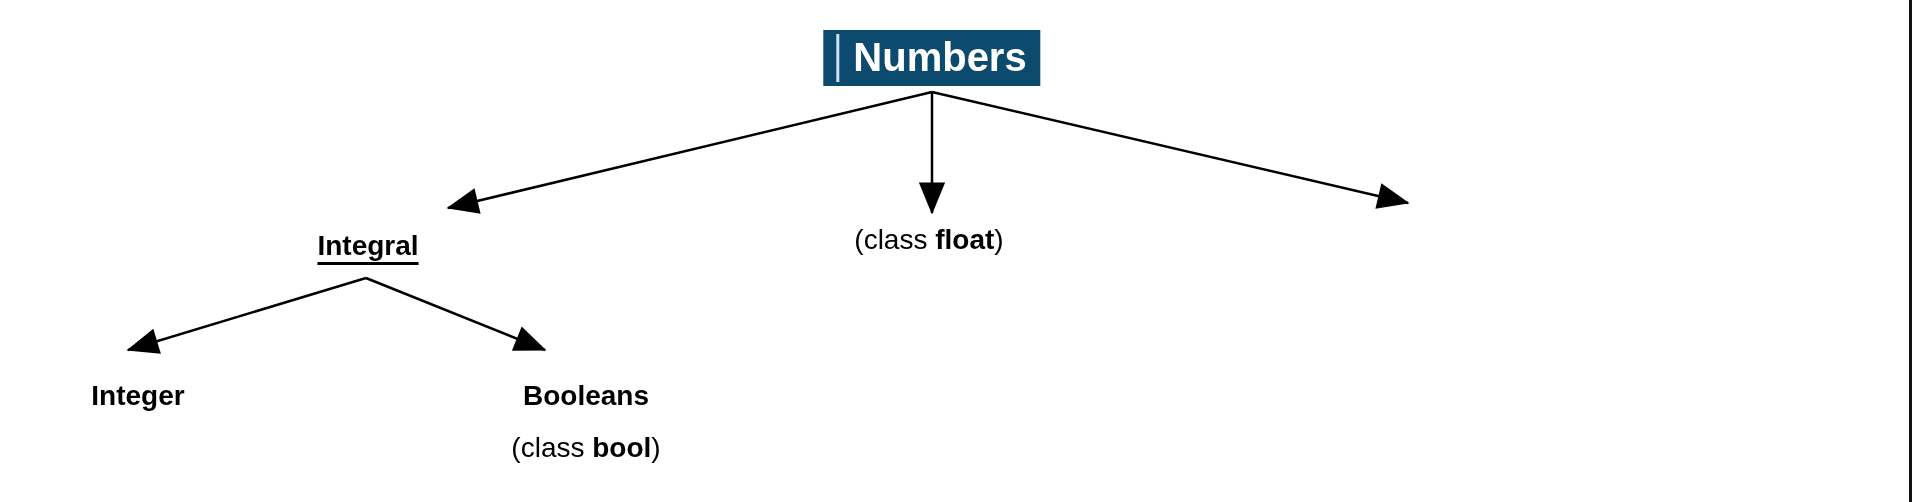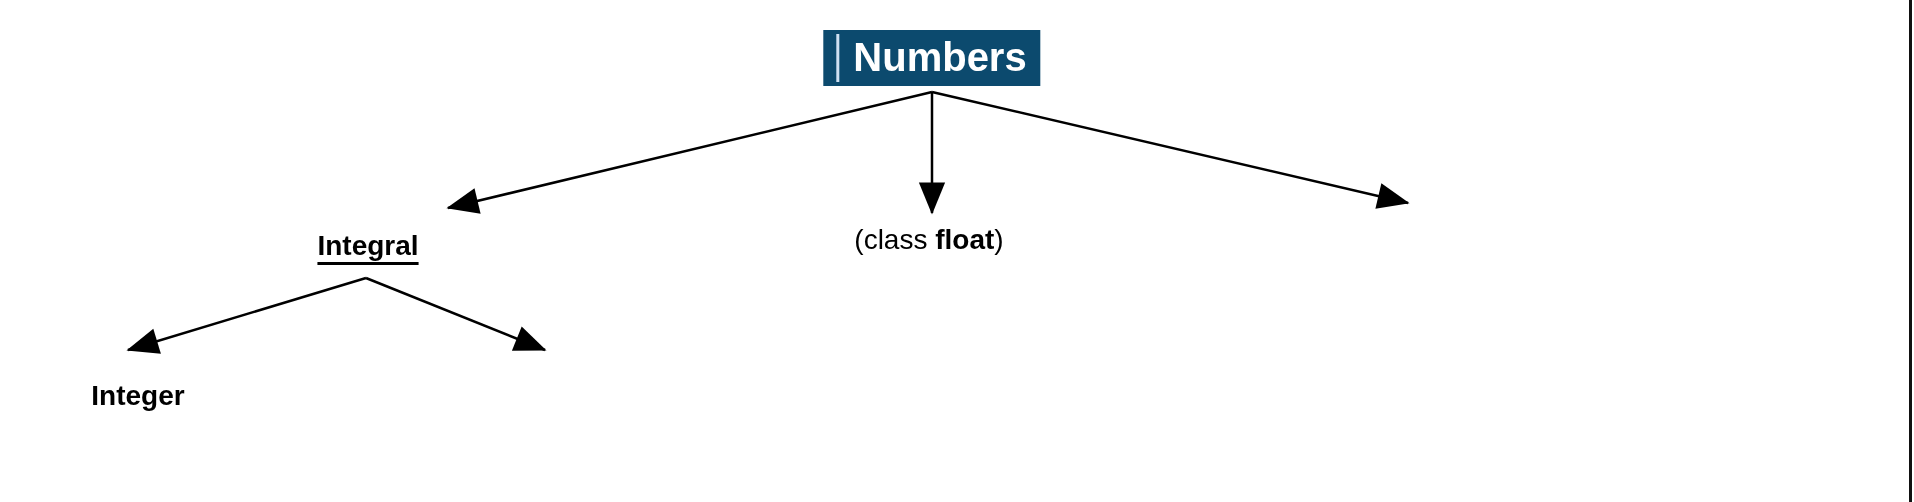--- a/index.html
+++ b/index.html
@@ -96,16 +96,20 @@
 
   <div class="node" style="left:929px; top:214px;">
     <div class="classline"><span>(class </span><span class="classname">float</span><span>)</span></div>
   </div>
 
 
   <div class="node" style="left:122px; top:370px;margin-left:16px;">
     <div class="title">Integer</div>
   </div>
 
+  <div class="node" style="left:586px; top:370px;">
+    <div class="title">Booleans</div>
+    <div class="classline"><span>(class </span><span class="classname">bool</span><span>)</span></div>
+  </div>
 
   <div id="window-edge"></div>
 
 </div>
 
 </body></html>

